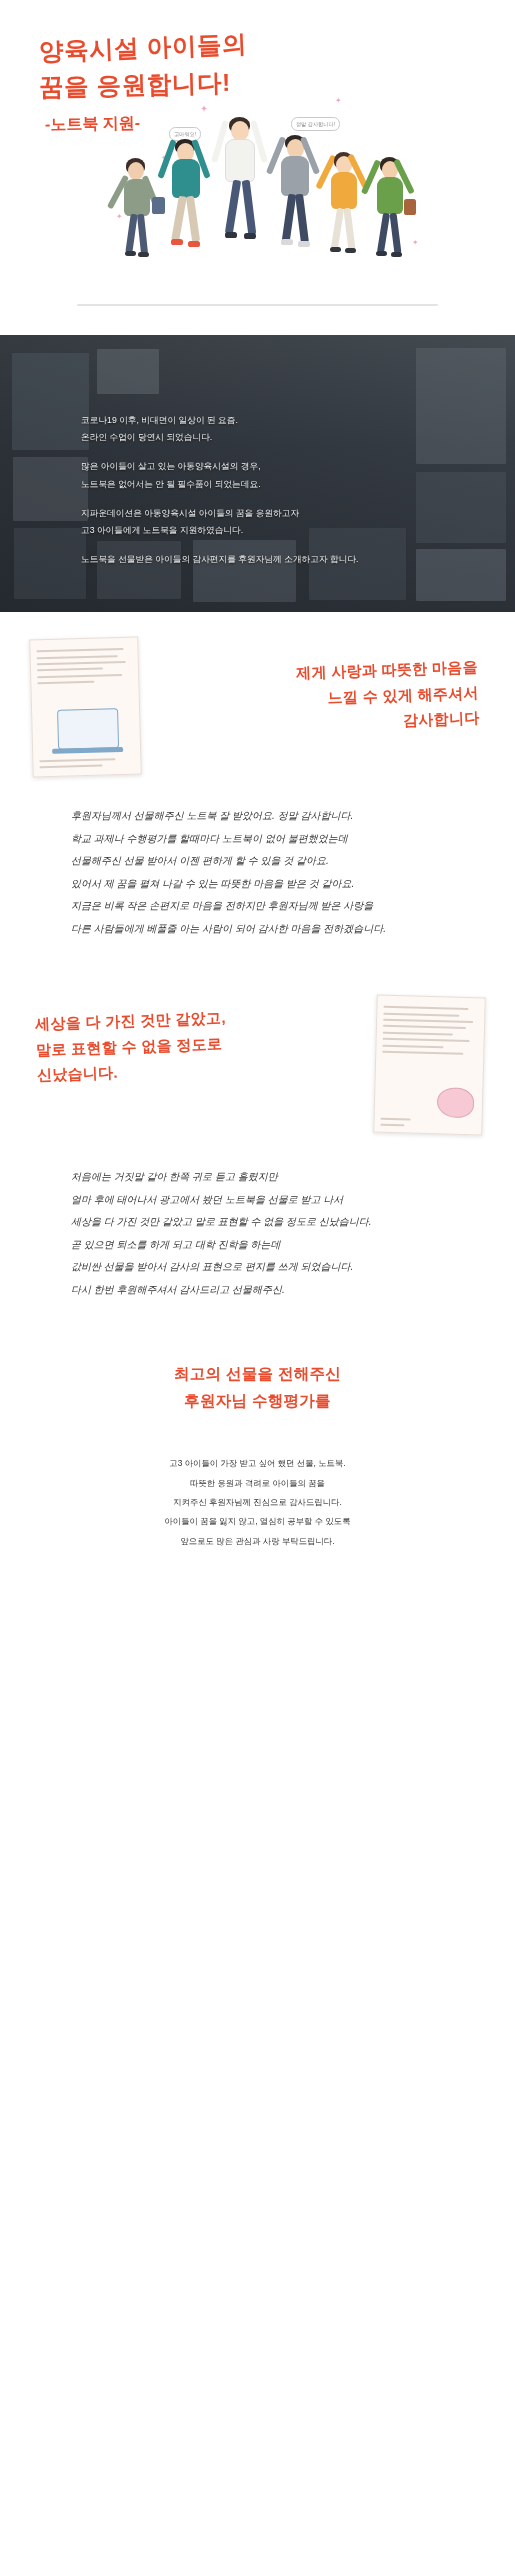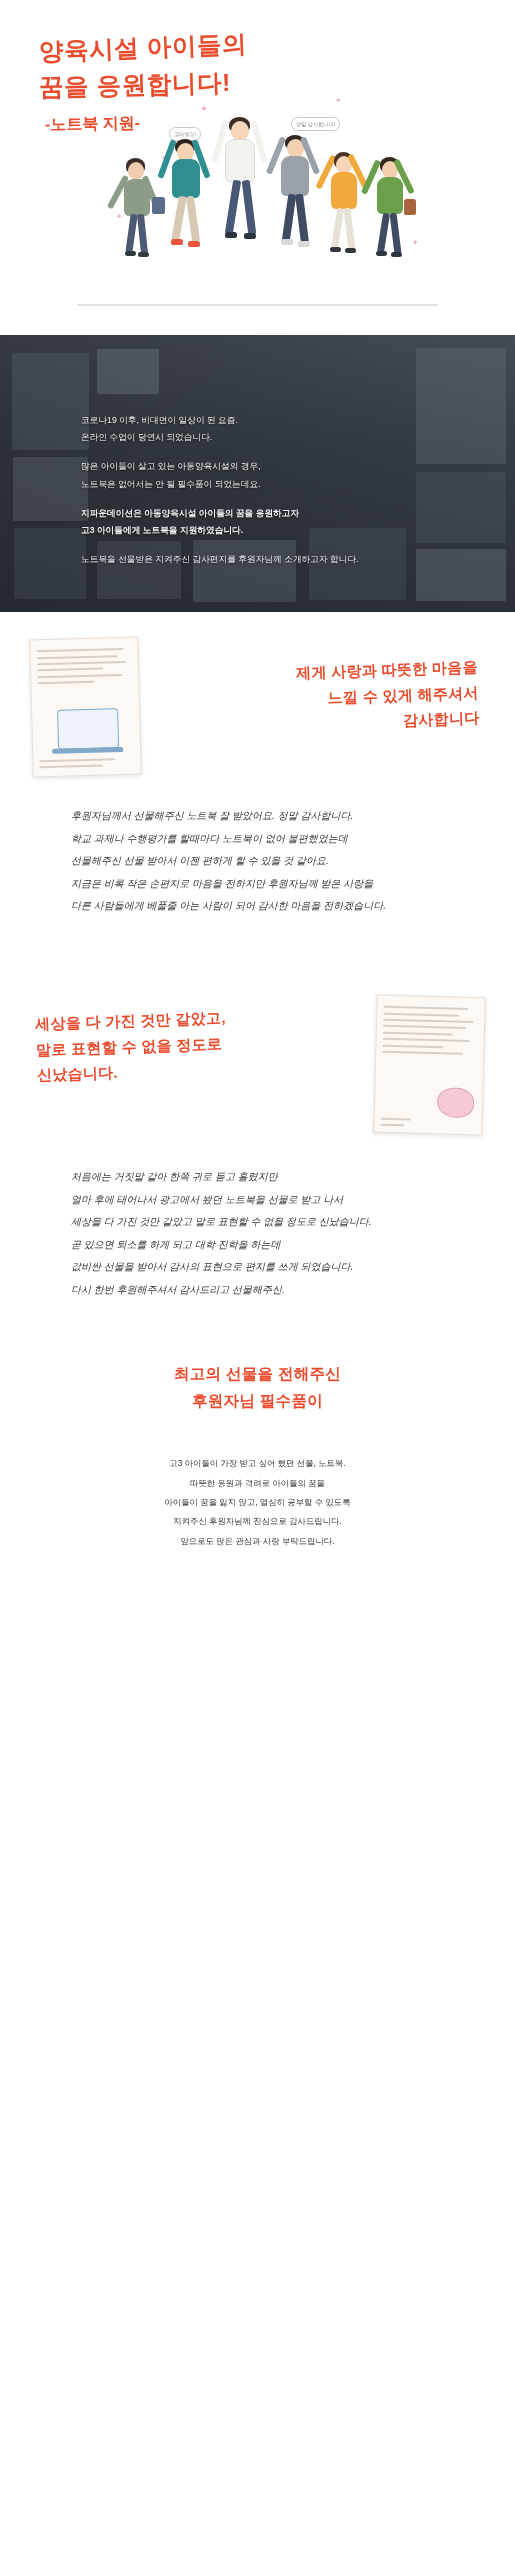--- a/index.html
+++ b/index.html
@@ -304,23 +304,23 @@
       <div class="pg-cell" style="left:309px; top:193px; width:97px; height:72px; background:#505860;"></div>
       <div class="pg-cell" style="left:416px; top:13px; width:90px; height:116px; background:#6d757c;"></div>
       <div class="pg-cell" style="left:416px; top:137px; width:90px; height:71px; background:#555d65;"></div>
       <div class="pg-cell" style="left:416px; top:214px; width:90px; height:52px; background:#7a838a;"></div>
     </div>
     <div class="photo-text">
       <p style="white-space:pre-line;">코로나19 이후, 비대면이 일상이 된 요즘.
 온라인 수업이 당연시 되었습니다.</p>
       <p style="white-space:pre-line;">많은 아이들이 살고 있는 아동양육시설의 경우,
 노트북은 없어서는 안 될 필수품이 되었는데요.</p>
-      <p style="white-space:pre-line;font-weight:bold;">지파운데이션은 아동양육시설 아이들의 꿈을 응원하고자
+      <p style="white-space:pre-line;">지파운데이션은 아동양육시설 아이들의 꿈을 응원하고자
 고3 아이들에게 노트북을 지원하였습니다.</p>
-      <p style="white-space:pre-line;">노트북을 선물받은 지켜주신 감사편지를 후원자님께 소개하고자 합니다.</p>
+      <p style="white-space:pre-line;">노트북을 선물받은 아이들의 감사편지를 후원자님께 소개하고자 합니다.</p>
     </div>
   </section>
 
   <section class="letter-sec" style="height:361px;">
     <div class="letter-img left">
       <div class="letter-lines">
         <div class="ll" style="width:92%"></div>
         <div class="ll" style="width:86%"></div>
         <div class="ll" style="width:94%"></div>
         <div class="ll" style="width:70%"></div>
@@ -338,20 +338,21 @@
     <div class="script-head right">
       <div>제게 사랑과 따뜻한 마음을</div>
       <div>느낄 수 있게 해주셔서</div>
       <div>감사합니다</div>
     </div>
 
     <div class="body-text body-block-a">
       <div>후원자님께서 선물해주신 노트북 잘 받았어요. 정말 감사합니다.</div>
       <div>학교 과제나 수행평가를 할때마다 노트북이 없어 불편했었는데</div>
       <div>선물해주신 선물 받아서 이젠 편하게 할 수 있을 것 같아요.</div>
+      <div>있어서 제 꿈을 펼쳐 나갈 수 있는 따뜻한 마음을 받은 것 같아요.</div>
       <div>지금은 비록 작은 손편지로 마음을 전하지만 후원자님께 받은 사랑을</div>
       <div>다른 사람들에게 베풀줄 아는 사람이 되어 감사한 마음을 전하겠습니다.</div>
     </div>
   </section>
 
   <section class="letter-sec letter2-sec" style="height:361px;">
     <div class="letter-img right">
       <div class="letter-lines">
         <div class="ll" style="width:90%"></div>
         <div class="ll" style="width:80%"></div>
@@ -381,25 +382,25 @@
       <div>세상을 다 가진 것만 같았고 말로 표현할 수 없을 정도로 신났습니다.</div>
       <div>곧 있으면 퇴소를 하게 되고 대학 진학을 하는데</div>
       <div>값비싼 선물을 받아서 감사의 표현으로 편지를 쓰게 되었습니다.</div>
       <div>다시 한번 후원해주셔서 감사드리고 선물해주신.</div>
     </div>
   </section>
 
   <section class="closing" style="height:277px;">
     <div class="closing-head">
       <div>최고의 선물을 전해주신</div>
-      <div>후원자님 필수품이</div>
+      <div>후원자님 수행평가를</div>
     </div>
     <div class="closing-body">
       <div>고3 아이들이 가장 받고 싶어 했던 선물, 노트북.</div>
       <div>따뜻한 응원과 격려로 아이들의 꿈을</div>
+      <div>지켜주신 후원자님께 진심으로 감사드립니다.</div>
       <div>아이들이 꿈을 잃지 않고, 열심히 공부할 수 있도록</div>
-      <div>지켜주신 후원자님께 진심으로 감사드립니다.</div>
       <div>앞으로도 많은 관심과 사랑 부탁드립니다.</div>
     </div>
   </section>
 
 </div>
 
 
 </body></html>

